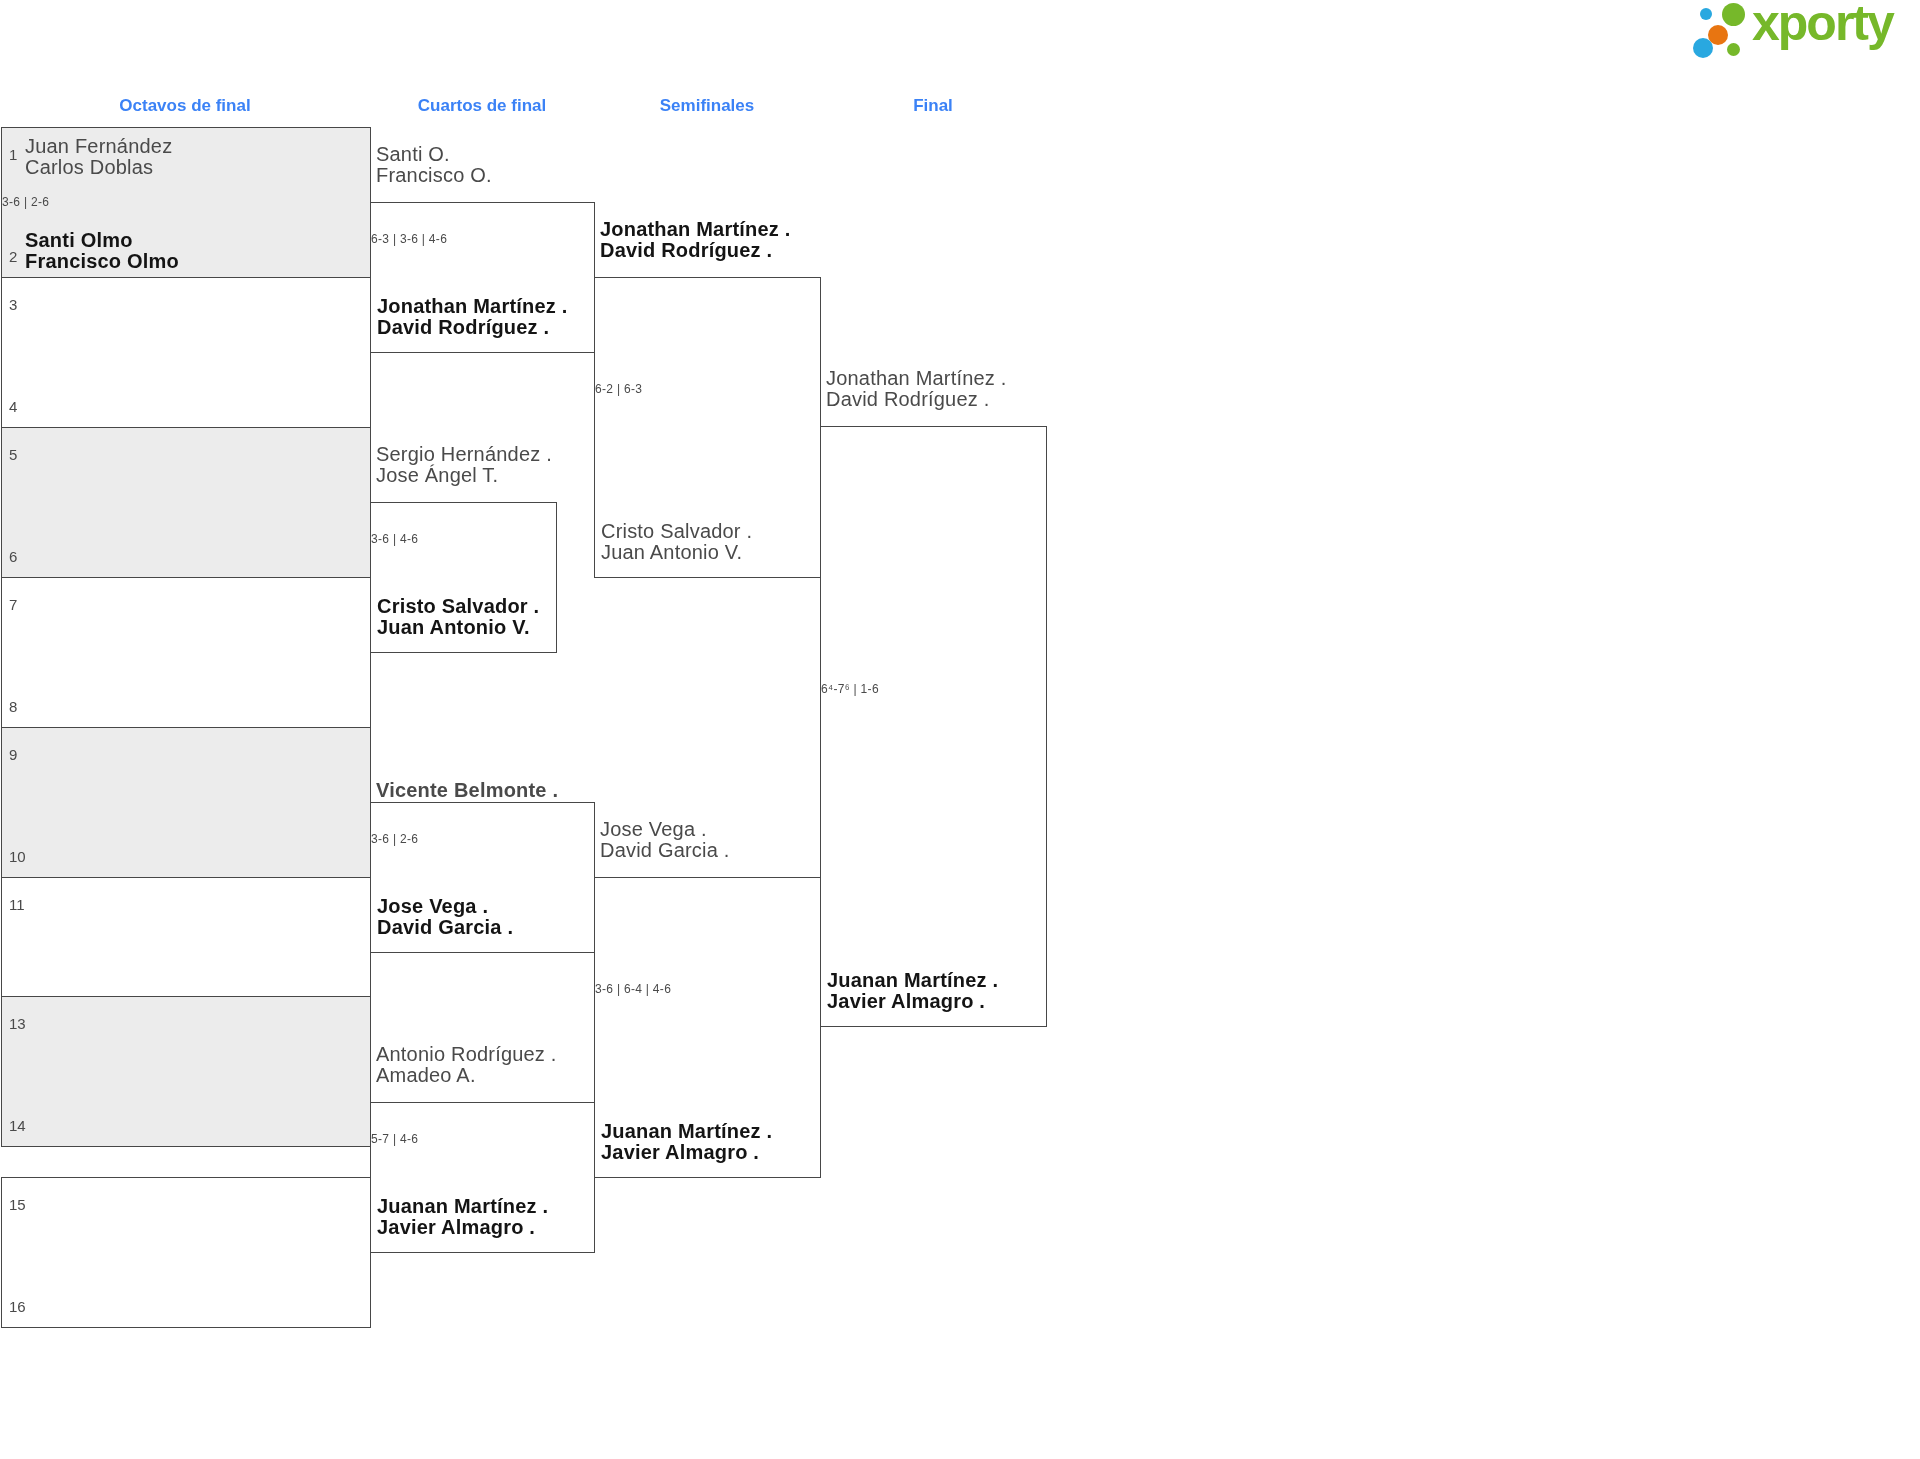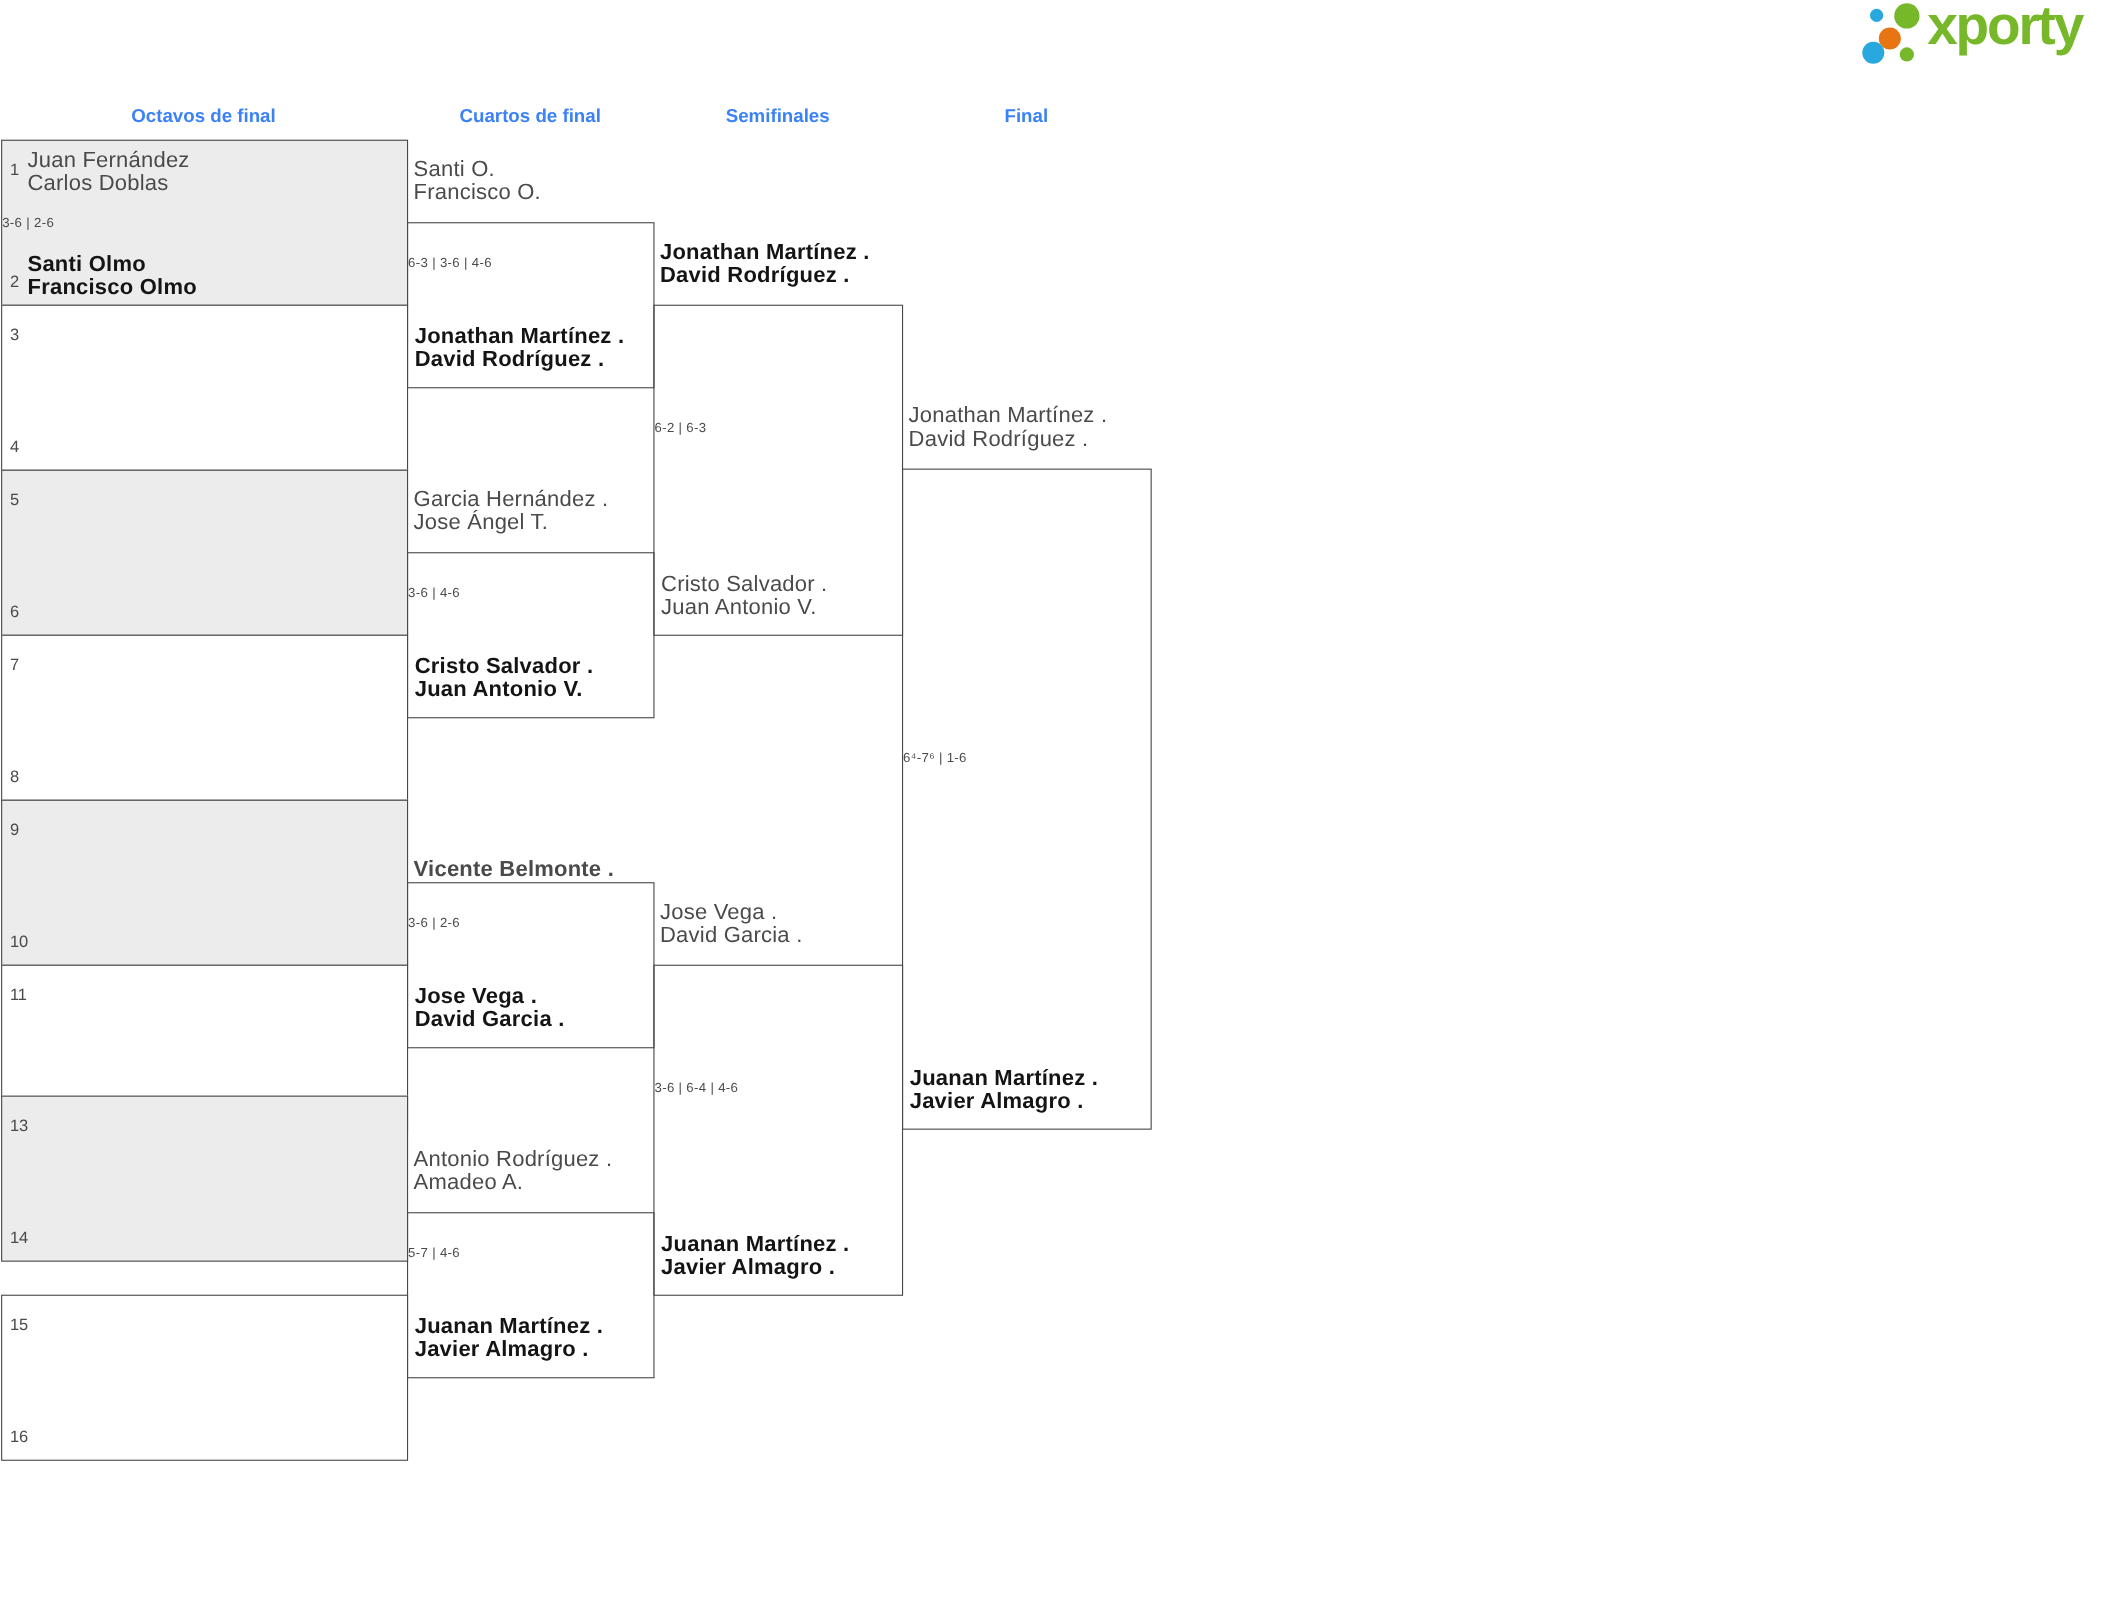--- a/index.html
+++ b/index.html
@@ -101,24 +101,24 @@
 </div>
 <div class="mbox" style="left:370px;top:202px;width:225px;height:151px;">
   <div class="score" style="top:26px;">6-3 | 3-6 | 4-6</div>
   <div class="team winner" style="left:6px;bottom:14px;">
     <div>Jonathan Martínez .</div>
     <div>David Rodríguez .</div>
   </div>
 </div>
 
 <div class="team" style="left:376px;top:444px;">
-  <div>Garcia Hernández .</div>
+  <div>Sergio Hernández .</div>
   <div>Jose Ángel T.</div>
 </div>
-<div class="mbox" style="left:370px;top:502px;width:225px;height:151px;">
+<div class="mbox" style="left:370px;top:502px;width:187px;height:151px;">
   <div class="score" style="top:26px;">3-6 | 4-6</div>
   <div class="team winner" style="left:6px;bottom:14px;">
     <div>Cristo Salvador .</div>
     <div>Juan Antonio V.</div>
   </div>
 </div>
 
 <div class="team" style="left:376px;top:780px;font-weight:bold;">
   <div>Vicente Belmonte .</div>
   <div></div>

